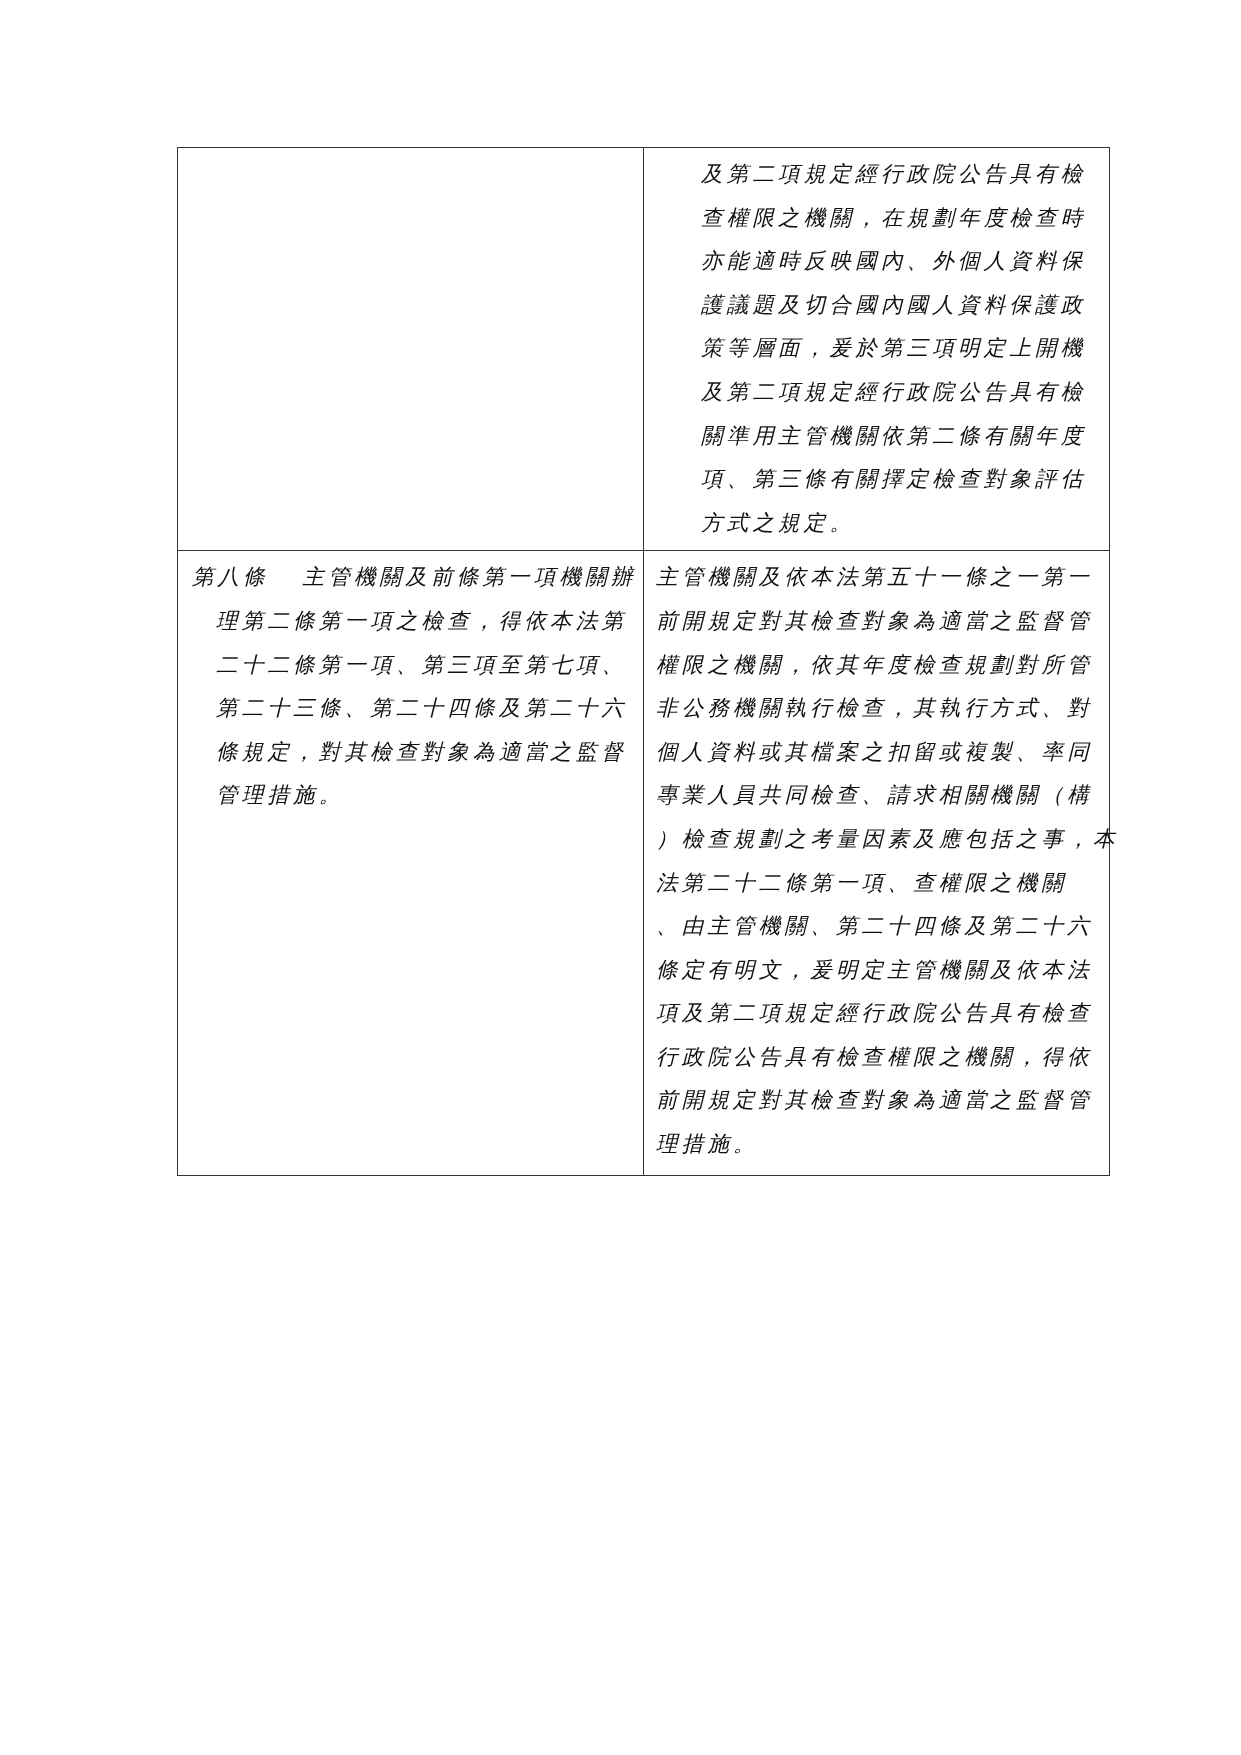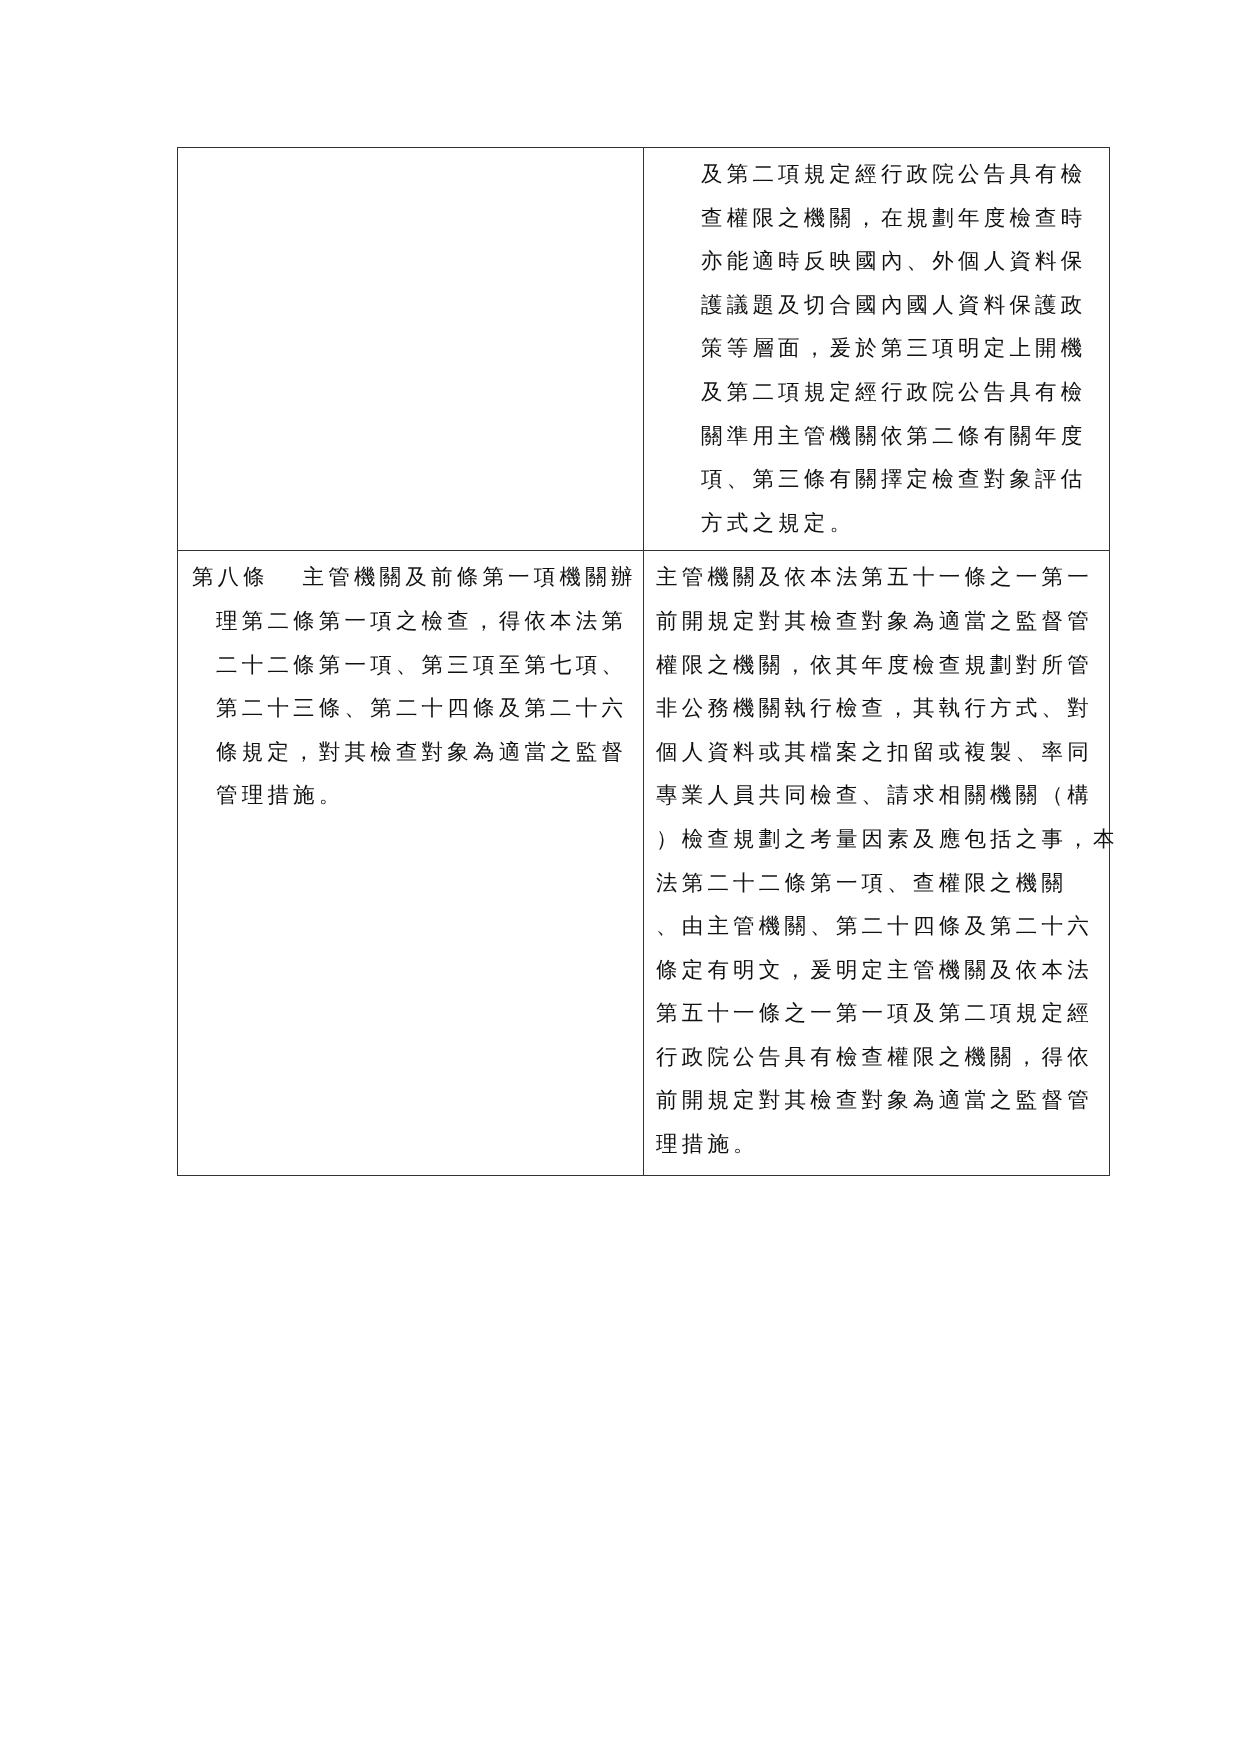--- a/index.html
+++ b/index.html
@@ -5,22 +5,22 @@
   html, body { margin: 0; padding: 0; background: #ffffff; }
   body { width: 1241px; height: 1755px; position: relative; overflow: hidden;
          font-family: "DejaVu Serif", "Liberation Serif", serif; color: #111; }
   .page { position: absolute; left: 0; top: 0; width: 1241px; height: 1755px; background: #fff; }
   table.cmp { position: absolute; left: 177px; top: 147px; width: 932px;
               border-collapse: collapse; table-layout: fixed; }
   table.cmp td { border: 1.5px solid #333; vertical-align: top; padding: 0; }
   col.c-left { width: 466px; }
   col.c-right { width: 466px; }
   .cell { font-size: 21.5px; line-height: 43.6px; letter-spacing: 4.2px; word-break: break-all; }
-  .cell.left { padding: 4px 8px 6px 14px; }
-  .cell.right { padding: 4px 8px 6px 12px; }
+  .cell.left { padding: 4px 8px 6px 14px; font-style: italic; }
+  .cell.right { padding: 4px 8px 6px 12px; font-style: italic; }
   .cell.right.indent { padding-left: 57px; }
   .article-num { letter-spacing: 4px; }
   .gap { display: inline-block; width: 34px; }
   .tight { letter-spacing: 1px; }
   .line { display: block; white-space: nowrap; }
   .row1 td { height: 399px; }
   .row2 td { height: 624px; }
   .row3 td { height: 90px; }
 </style>
 </head>
@@ -71,21 +71,21 @@
           <span class="line">主管機關及依本法第五十一條之一第一</span>
           <span class="line">前開規定對其檢查對象為適當之監督管</span>
           <span class="line">權限之機關，依其年度檢查規劃對所管</span>
           <span class="line">非公務機關執行檢查，其執行方式、對</span>
           <span class="line">個人資料或其檔案之扣留或複製、率同</span>
           <span class="line">專業人員共同檢查、請求相關機關（構</span>
           <span class="line">）檢查規劃之考量因素及應包括之事，本</span>
           <span class="line">法第二十二條第一項、查權限之機關</span>
           <span class="line">、由主管機關、第二十四條及第二十六</span>
           <span class="line">條定有明文，爰明定主管機關及依本法</span>
-          <span class="line">第五十一條之一第一項及第二項規定經</span>
+          <span class="line">項及第二項規定經行政院公告具有檢查</span>
           <span class="line">行政院公告具有檢查權限之機關，得依</span>
           <span class="line">前開規定對其檢查對象為適當之監督管</span>
           <span class="line">理措施。</span>
         </div>
       </td>
     </tr>
 
   </tbody>
     </table>
 </div>

